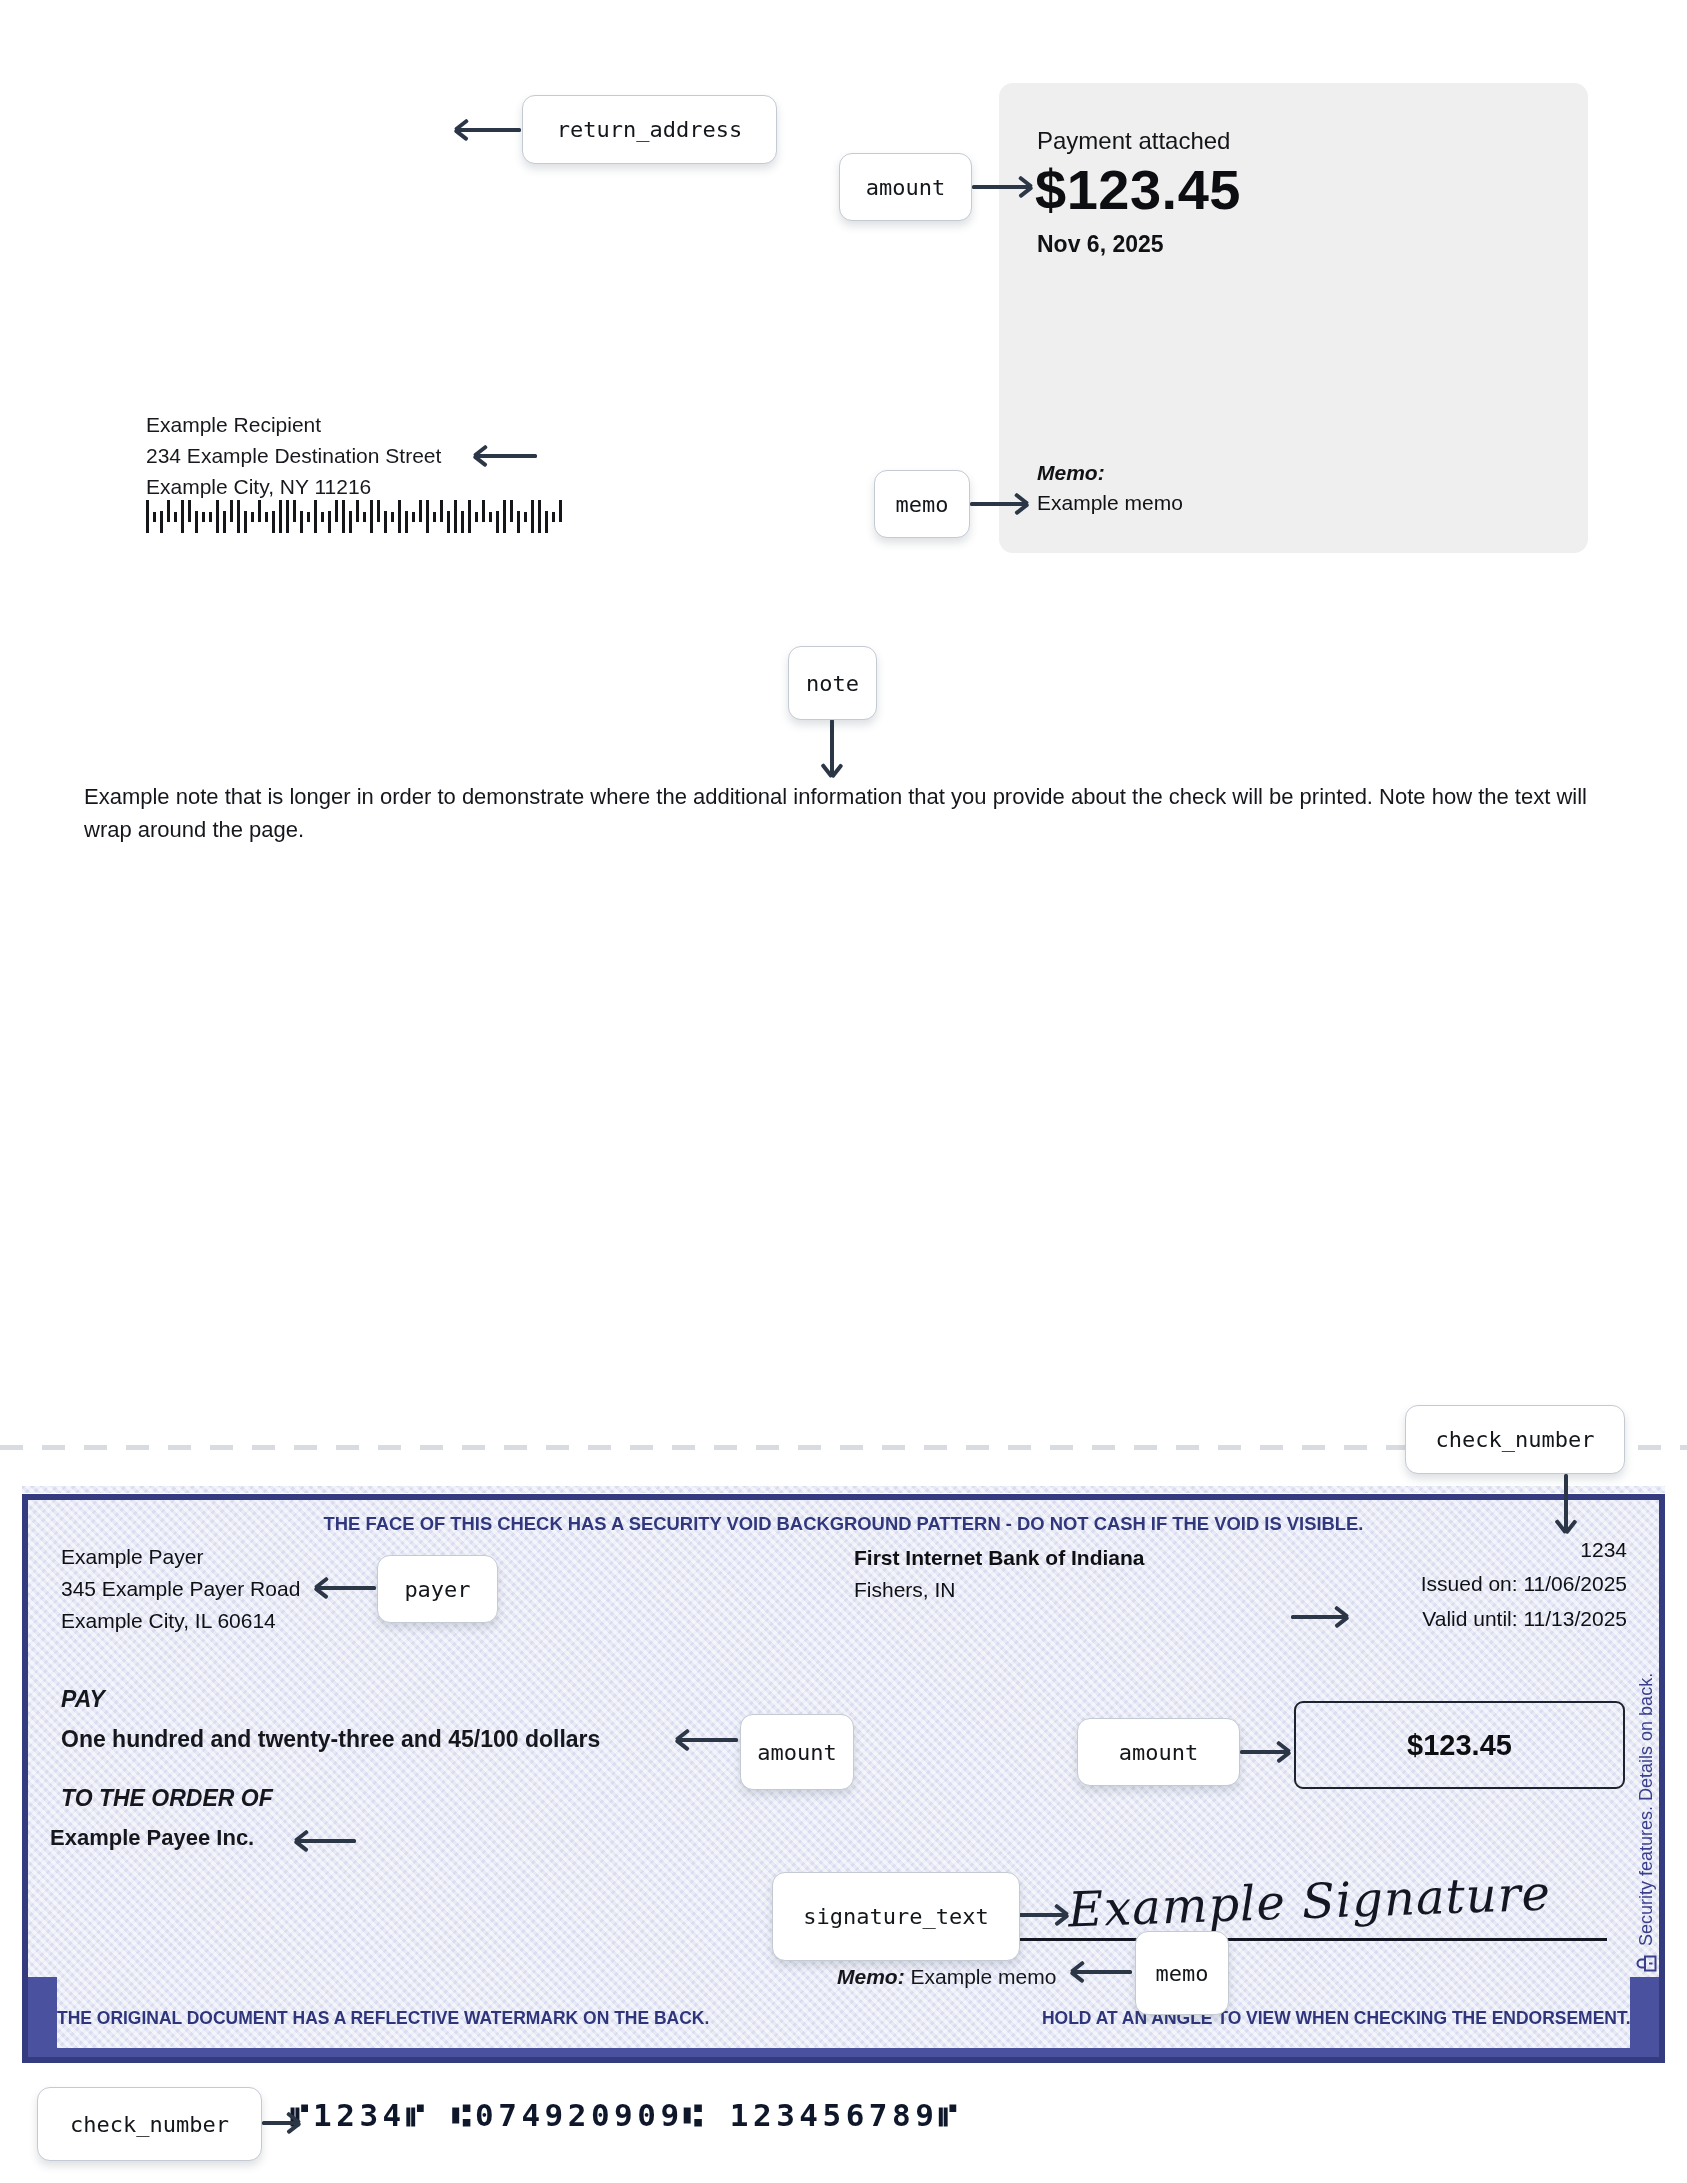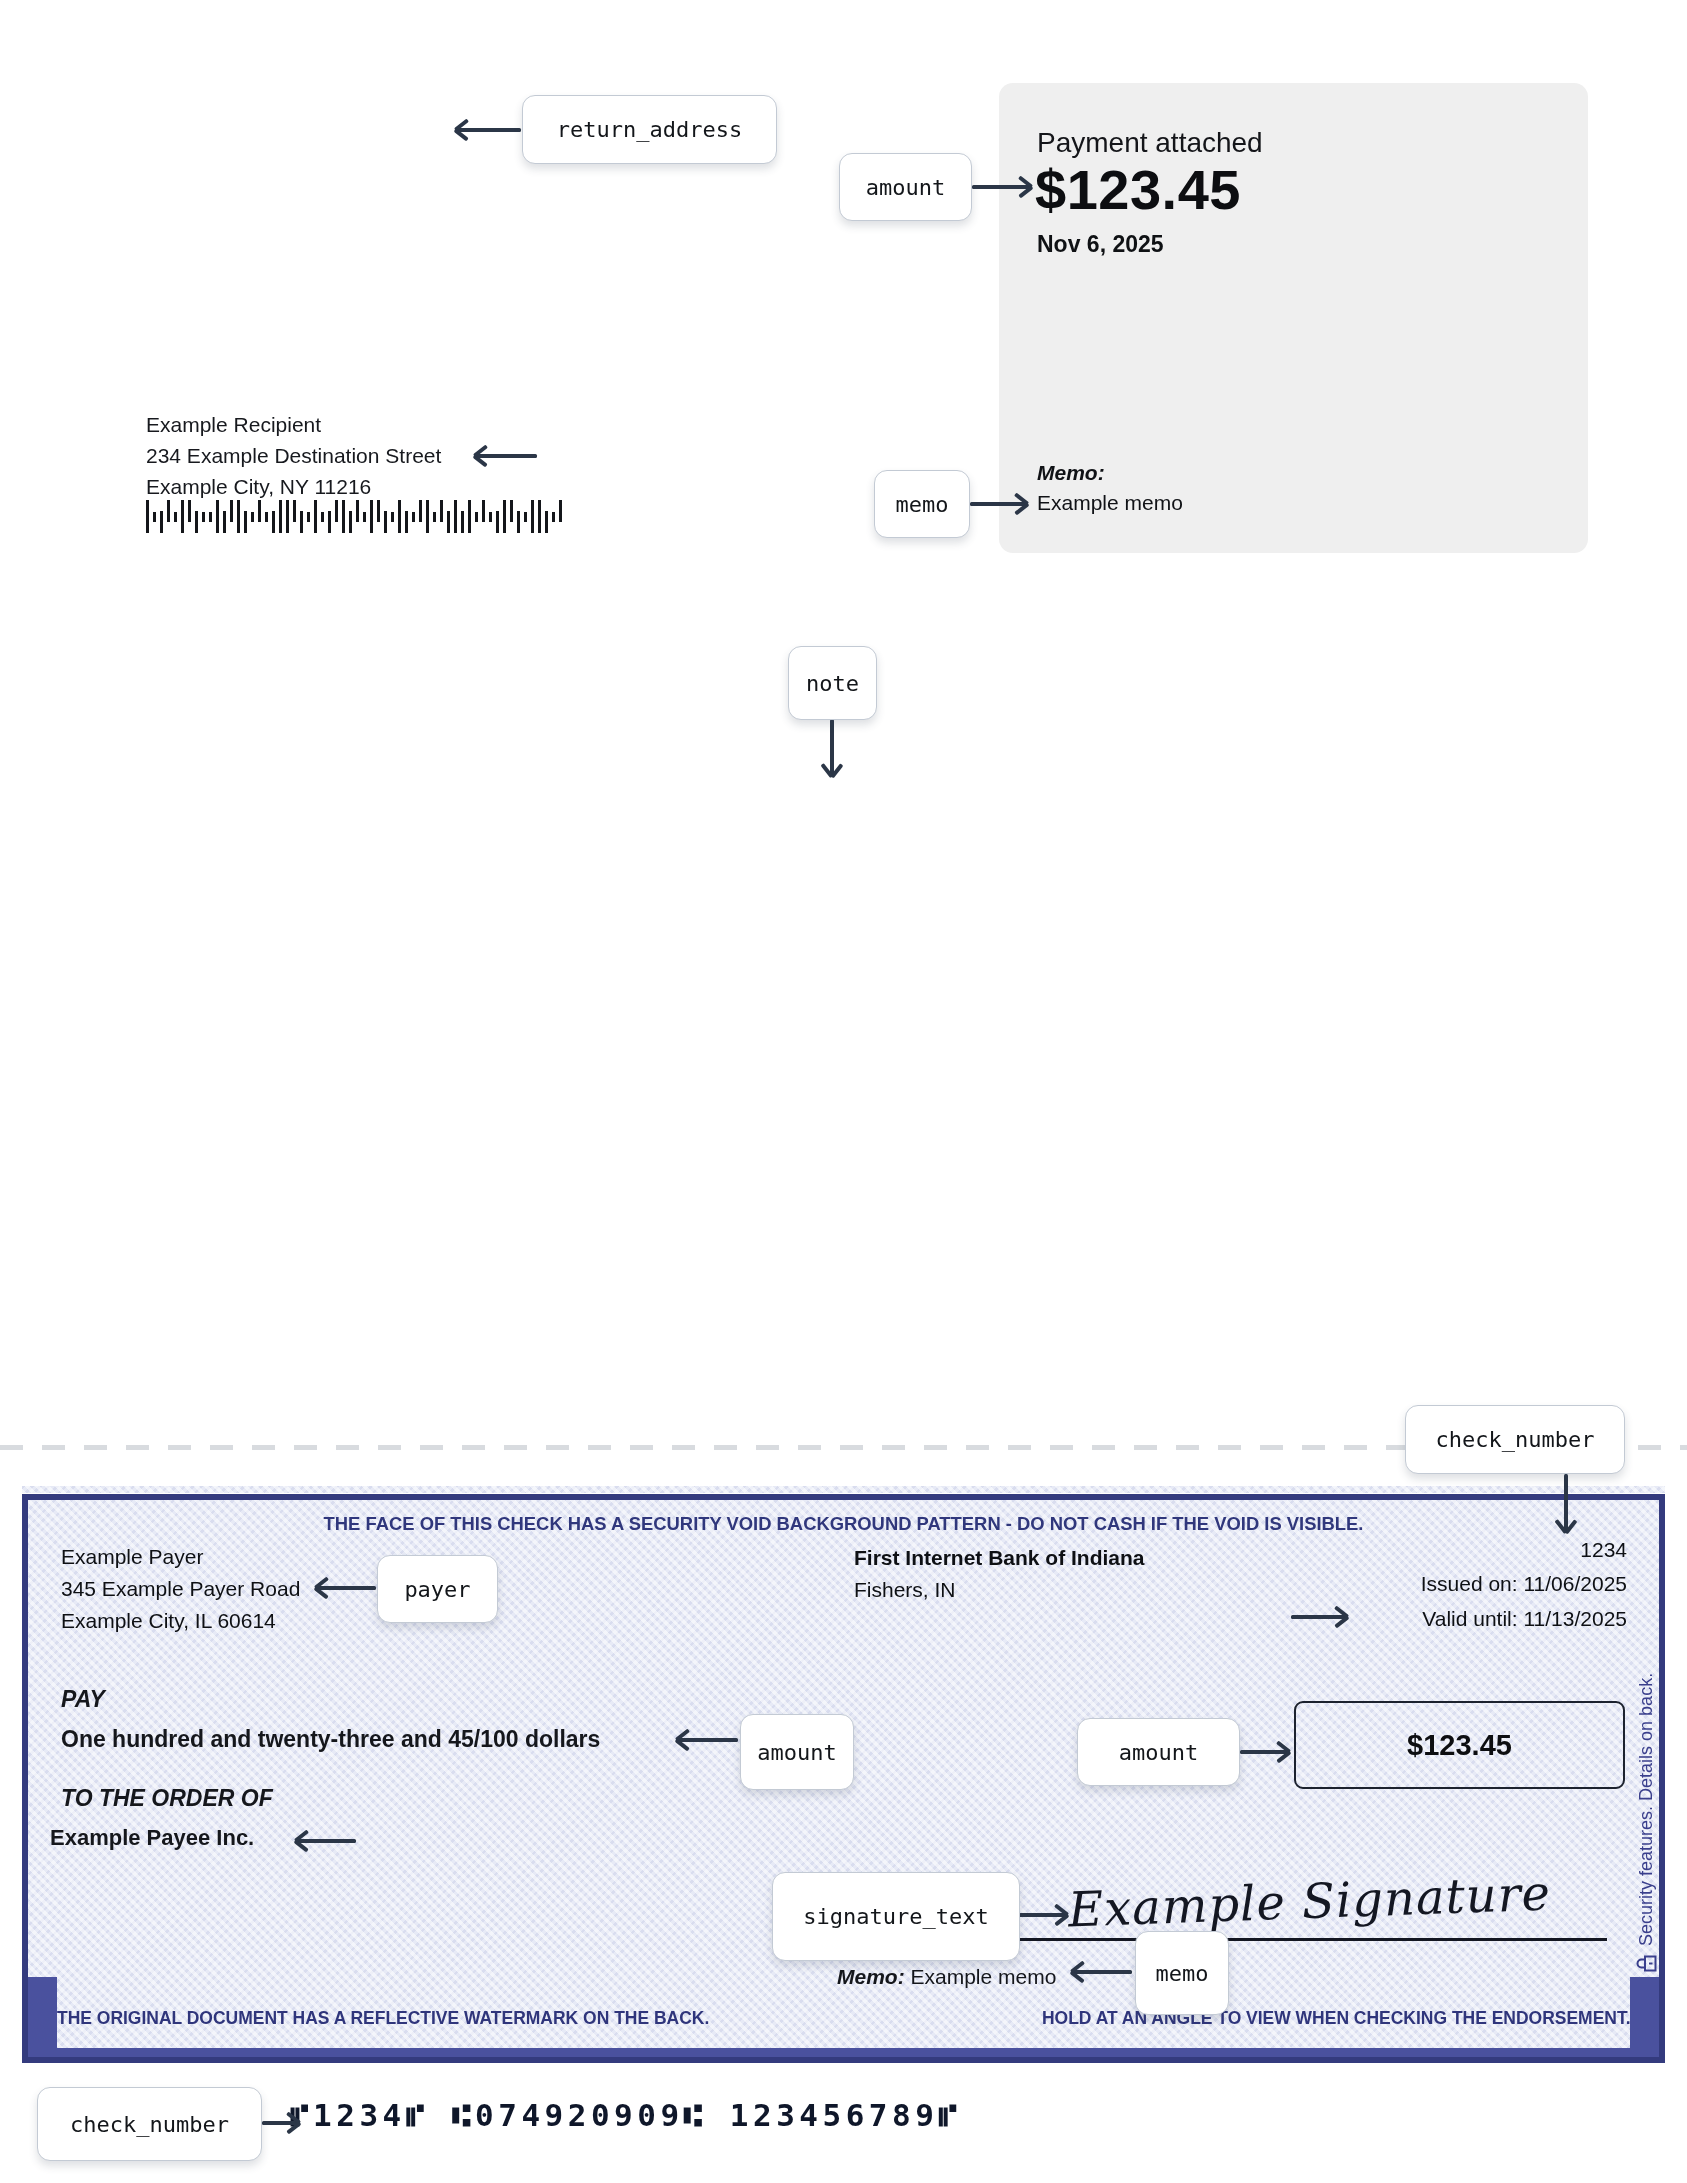--- a/index.html
+++ b/index.html
@@ -25,21 +25,21 @@
   .arrow-h.head-right::before{top:0;transform:rotate(38deg);}
   .arrow-h.head-right::after{top:0;transform:rotate(-38deg);}
   .arrow-v.head-down::before,.arrow-v.head-down::after{content:"";position:absolute;bottom:-1.5px;width:3.5px;height:16px;
        background:#2b3647;border-radius:1.5px;transform-origin:center bottom;}
   .arrow-v.head-down::before{left:0;transform:rotate(38deg);}
   .arrow-v.head-down::after{left:0;transform:rotate(-38deg);}
 
   
   .addr{font-size:21px;line-height:31px;color:#17191e;}
   .panel{position:absolute;left:999px;top:83px;width:589px;height:470px;background:#efefef;border-radius:14px;}
-  .panel-label{position:absolute;left:38px;top:44px;font-size:28px;color:#141519;}
+  .panel-label{position:absolute;left:38px;top:44px;font-size:24px;color:#141519;}
   .panel-amount{position:absolute;left:36px;top:74px;font-size:56px;font-weight:bold;letter-spacing:0.5px;color:#0d0e11;}
   .panel-date{position:absolute;left:38px;top:148px;font-size:23px;font-weight:bold;color:#0f1114;}
   .panel-memo-label{position:absolute;left:38px;top:378px;font-size:21px;font-weight:bold;font-style:italic;color:#101216;}
   .panel-memo{position:absolute;left:38px;top:408px;font-size:21px;color:#101216;}
 
   .barcode{position:absolute;left:146px;top:500px;display:flex;align-items:center;height:33px;}
   .barcode .bar{width:2.5px;margin-right:4.5px;background:#14161a;}
   .barcode .F{height:33px;}
   .barcode .A{height:22px;align-self:flex-start;}
   .barcode .D{height:22px;align-self:flex-end;}
@@ -159,20 +159,21 @@
       <span class="bar F"></span>
       <span class="bar F"></span>
       <span class="bar D"></span>
       <span class="bar T"></span>
       <span class="bar A"></span>
     </div>
   <div class="arrow-h head-left" style="left:475px;top:454px;width:62px;"></div>
 
   <div class="tag" style="left:788px;top:646px;width:87px;height:72px;text-align:right;">note</div>
   <div class="arrow-v head-down" style="left:830px;top:719px;height:56px;"></div>
+  <div class="note-text">Example note that is longer in order to demonstrate where the additional information that you provide about the check will be printed. Note how the text will wrap around the page.</div>
 
   <div class="dashes"></div>
 
   <div class="tag" style="left:1405px;top:1405px;width:218px;height:67px;">check_number</div>
   <div class="arrow-v head-down" style="left:1564px;top:1474px;height:57px;"></div>
 
   <div class="abs pattern-bg" style="left:22px;top:1486px;width:1643px;height:7.4px;"></div>
 
   <div class="check pattern-bg">
     <div class="sec-header">THE FACE OF THIS CHECK HAS A SECURITY VOID BACKGROUND PATTERN - DO NOT CASH IF THE VOID IS VISIBLE.</div>

